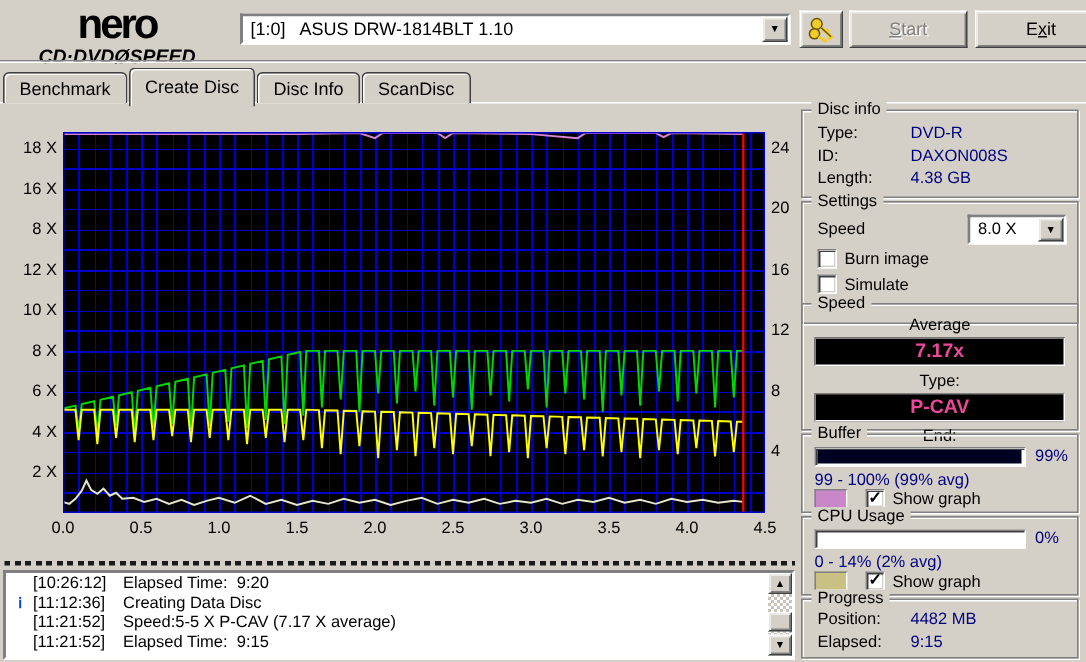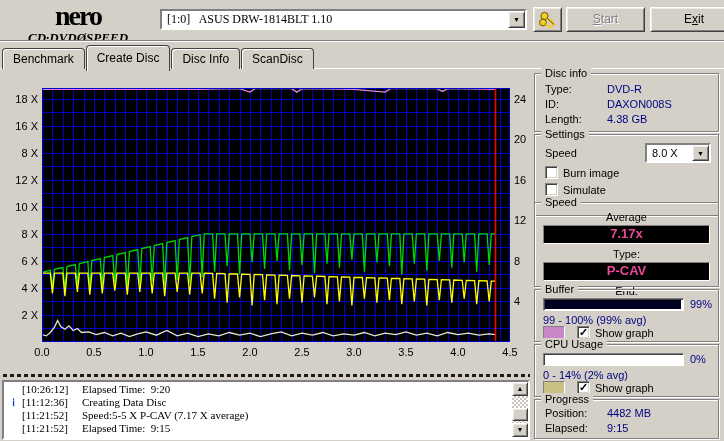--- a/index.html
+++ b/index.html
@@ -4,21 +4,21 @@
 <style>
   * { box-sizing: border-box; }
   html,body { margin:0; padding:0; }
   body {
     width:724px; height:441px; position:relative; overflow:hidden;
     background:#d4d0c8;
     font-family:"Liberation Sans", sans-serif;
     font-size:11px; color:#000;
     -webkit-font-smoothing:none;
   }
-  .abs { position:absolute;font-family:Liberation Serif, serif; }
+  .abs { position:absolute; }
   .navy { color:#000080; }
   .u { text-decoration:underline; }
 
   
   .raised {
     background:#d4d0c8;
     border:1px solid; border-color:#ffffff #404040 #404040 #ffffff;
     box-shadow:inset 1px 1px 0 #ecebe5, inset -1px -1px 0 #808080;
   }
   .sunken { border:2px solid; border-color:#808080 #ffffff #ffffff #808080; background:#fff; }

